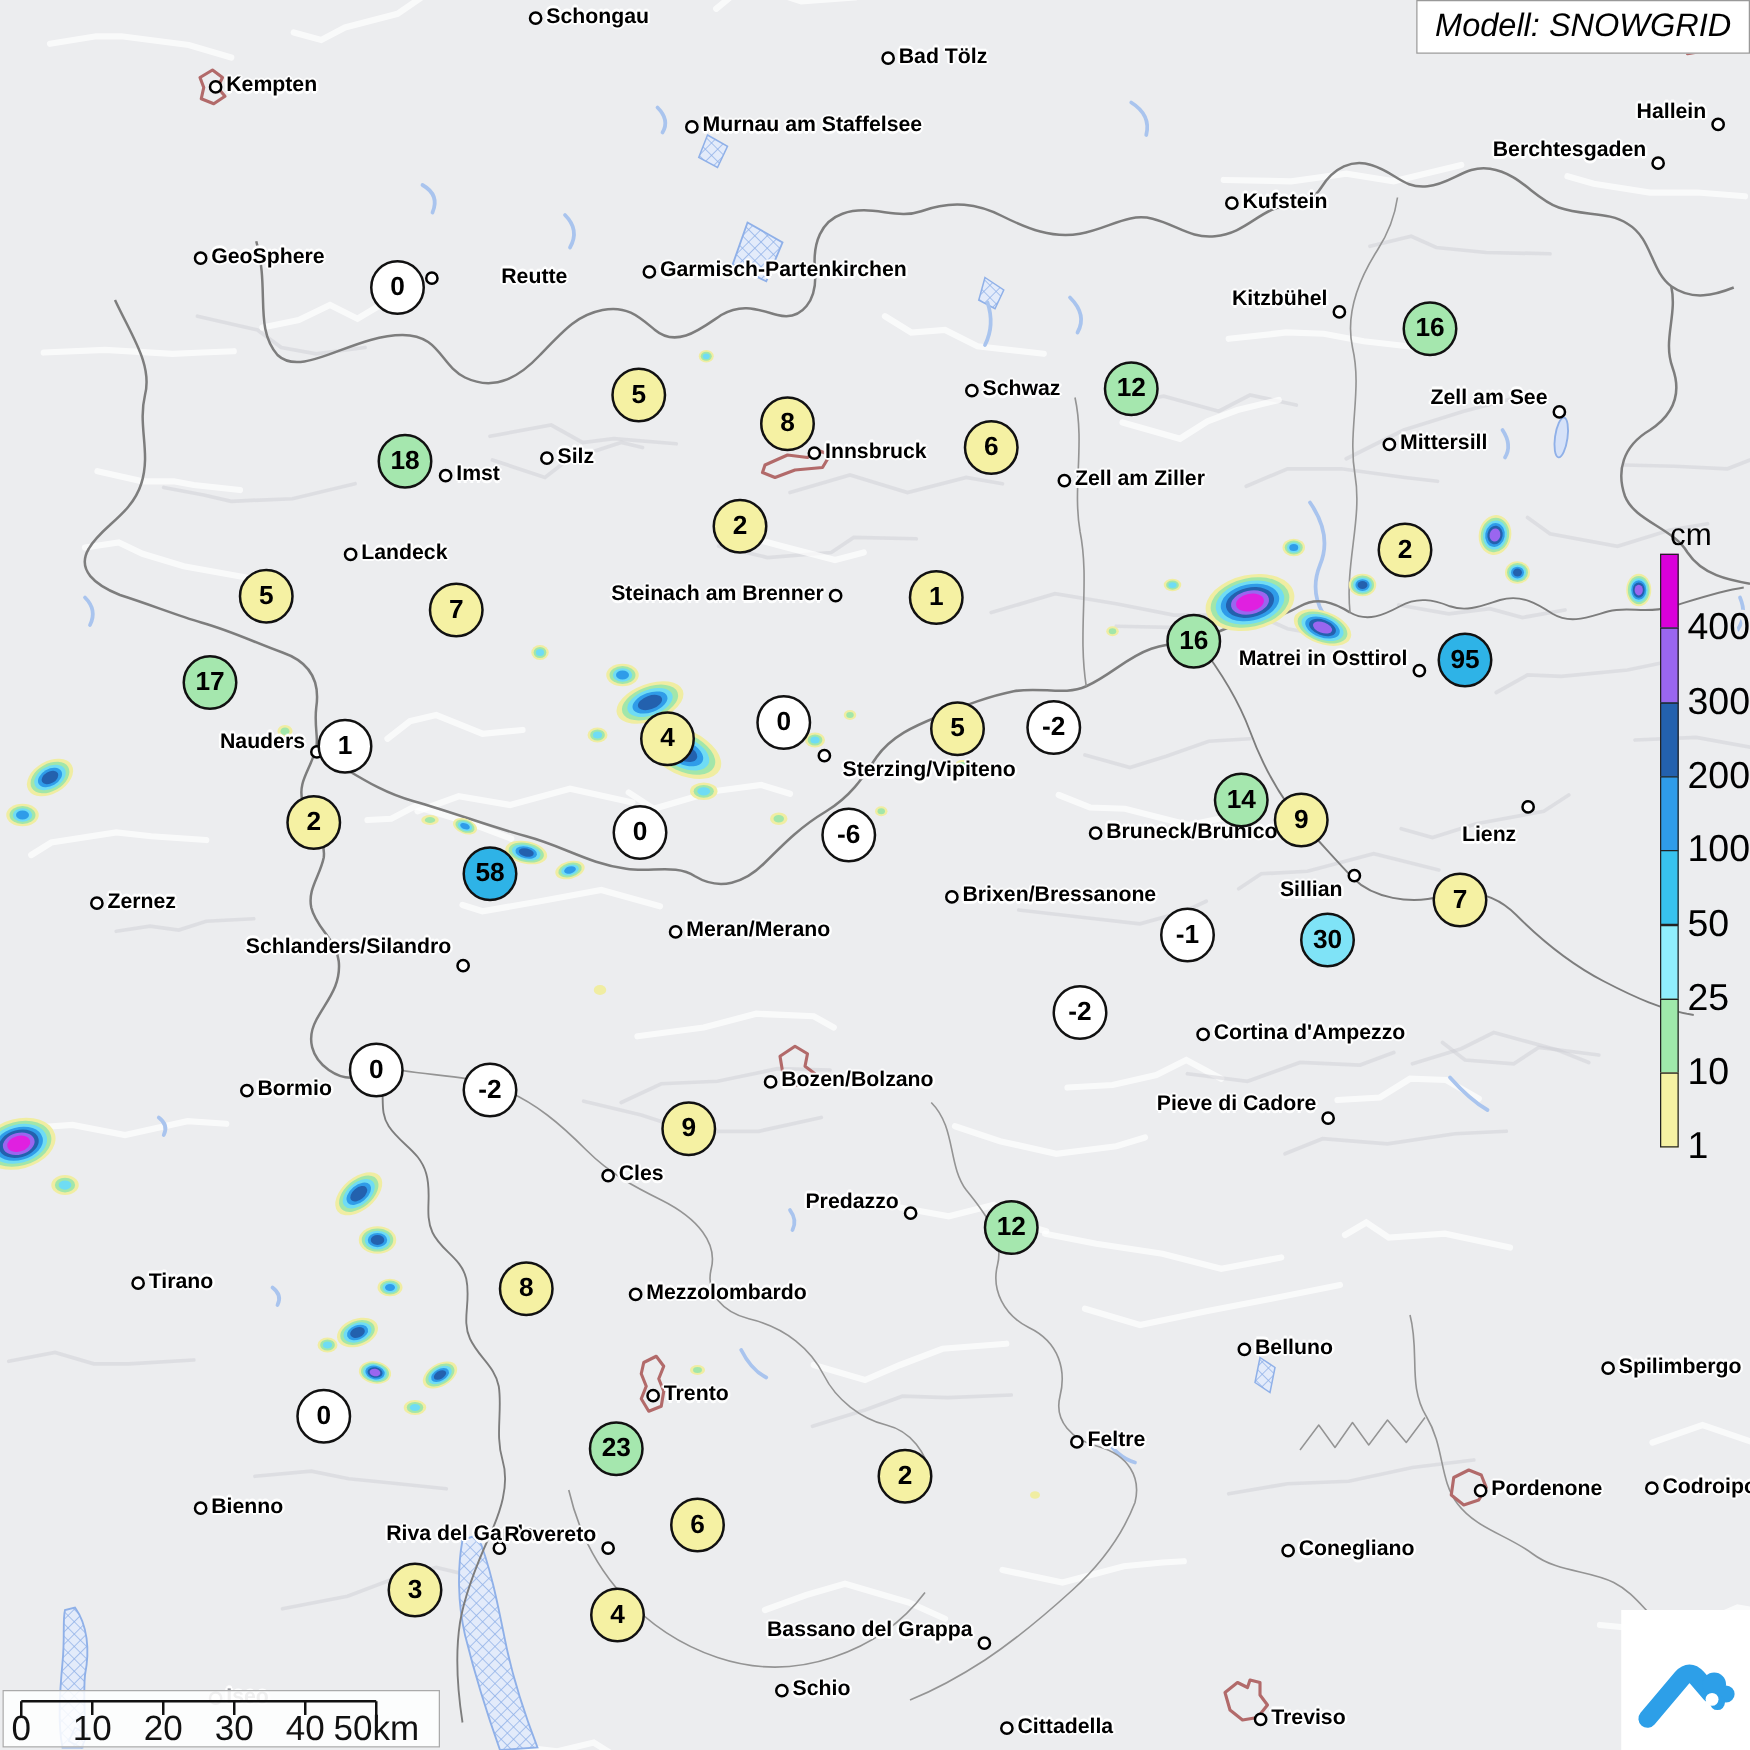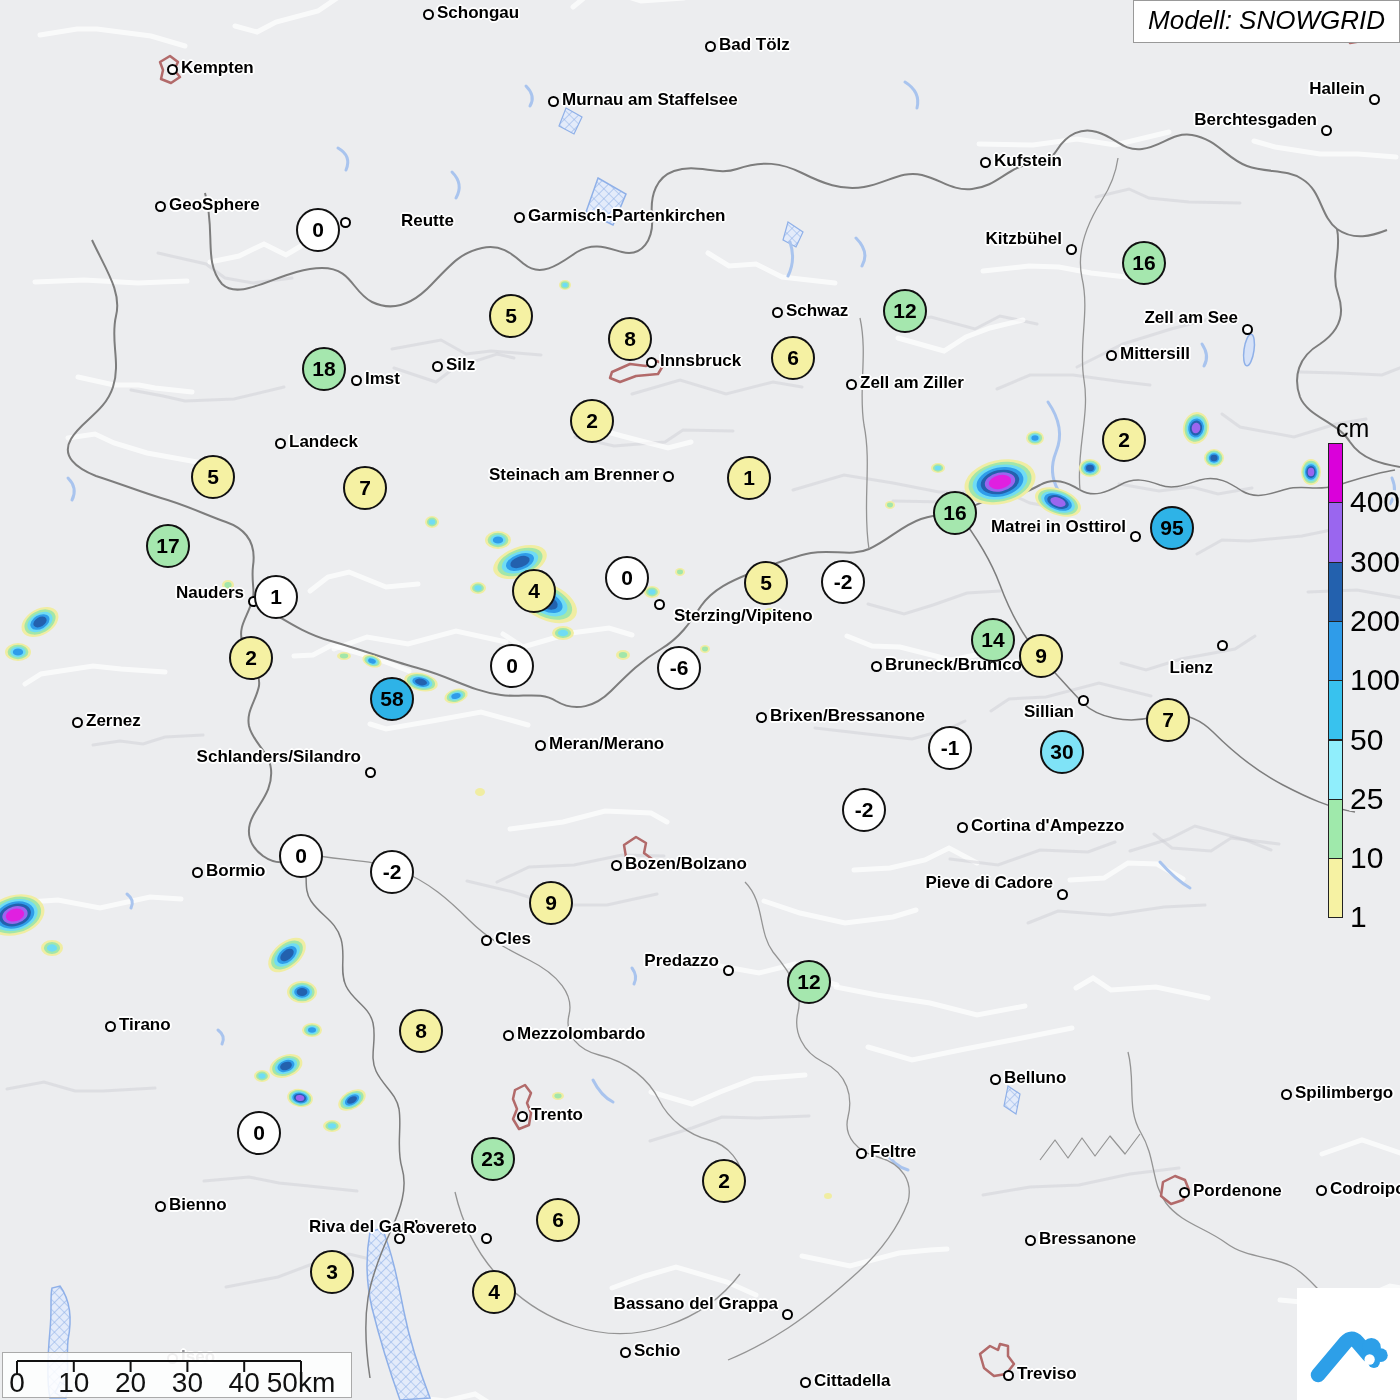--- a/index.html
+++ b/index.html
@@ -436,21 +436,21 @@
       <div class="citylabel" style="top: 1195px; left: 169px;">Bienno</div>
       <div class="citydot" style="left: 393.5px; top: 1232.5px;"></div>
       <div class="citylabel" style="top: 1217px; right: 972px;">Riva del Garda</div>
       <div class="citydot" style="left: 480.5px; top: 1232.5px;"></div>
       <div class="citylabel" style="top: 1218px; right: 923px;">Rovereto</div>
       <div class="citydot" style="left: 1178.5px; top: 1186.5px;"></div>
       <div class="citylabel" style="top: 1181px; left: 1193px;">Pordenone</div>
       <div class="citydot" style="left: 1315.5px; top: 1184.5px;"></div>
       <div class="citylabel" style="top: 1179px; left: 1330px;">Codroipo</div>
       <div class="citydot" style="left: 1024.5px; top: 1234.5px;"></div>
-      <div class="citylabel" style="top: 1229px; left: 1039px;">Bressanone</div>
+      <div class="citylabel" style="top: 1229px; left: 1039px;">Conegliano</div>
       <div class="citydot" style="left: 781.5px; top: 1308.5px;"></div>
       <div class="citylabel" style="top: 1294px; right: 622px;">Bassano del Grappa</div>
       <div class="citydot" style="left: 619.5px; top: 1346.5px;"></div>
       <div class="citylabel" style="top: 1341px; left: 634px;">Schio</div>
       <div class="citydot" style="left: 799.5px; top: 1376.5px;"></div>
       <div class="citylabel" style="top: 1371px; left: 814px;">Cittadella</div>
       <div class="citydot" style="left: 1002.5px; top: 1369.5px;"></div>
       <div class="citylabel" style="top: 1364px; left: 1017px;">Treviso</div>
       <div class="citydot faint" style="left: 166.5px; top: 1352.5px;"></div>
       <div class="citylabel faint" style="top: 1347px; left: 181px;">Iseo</div>

